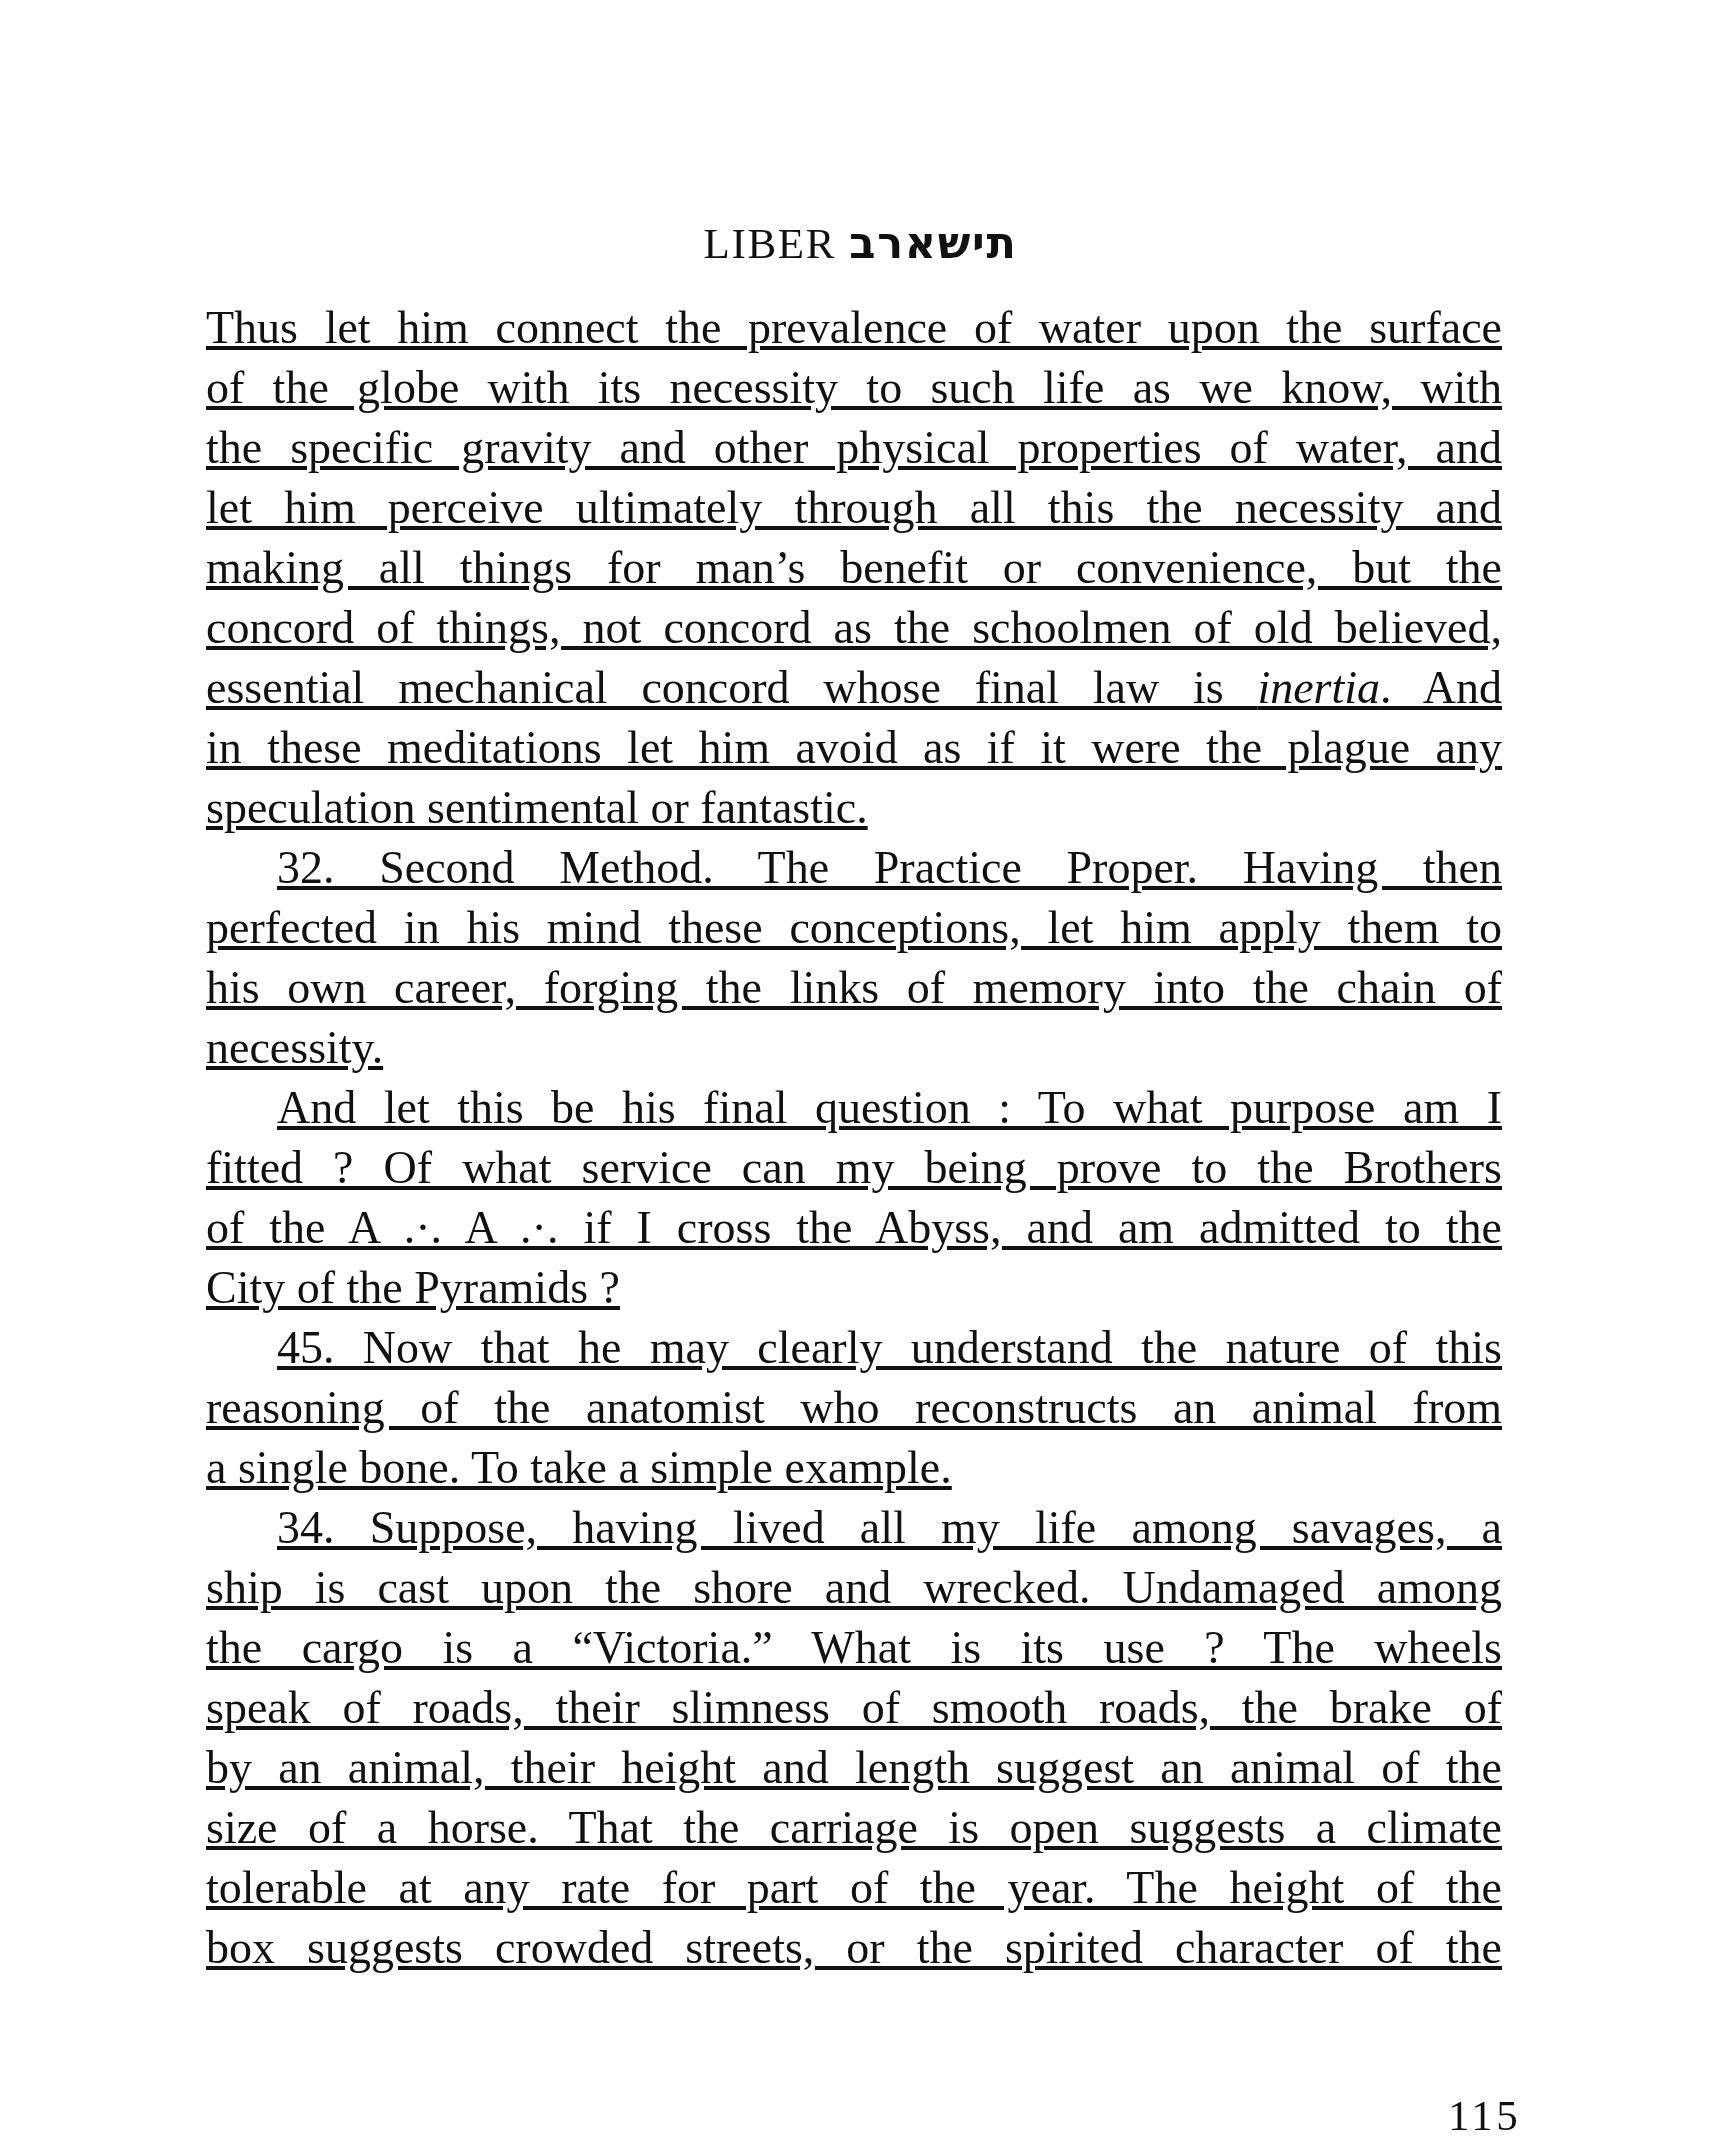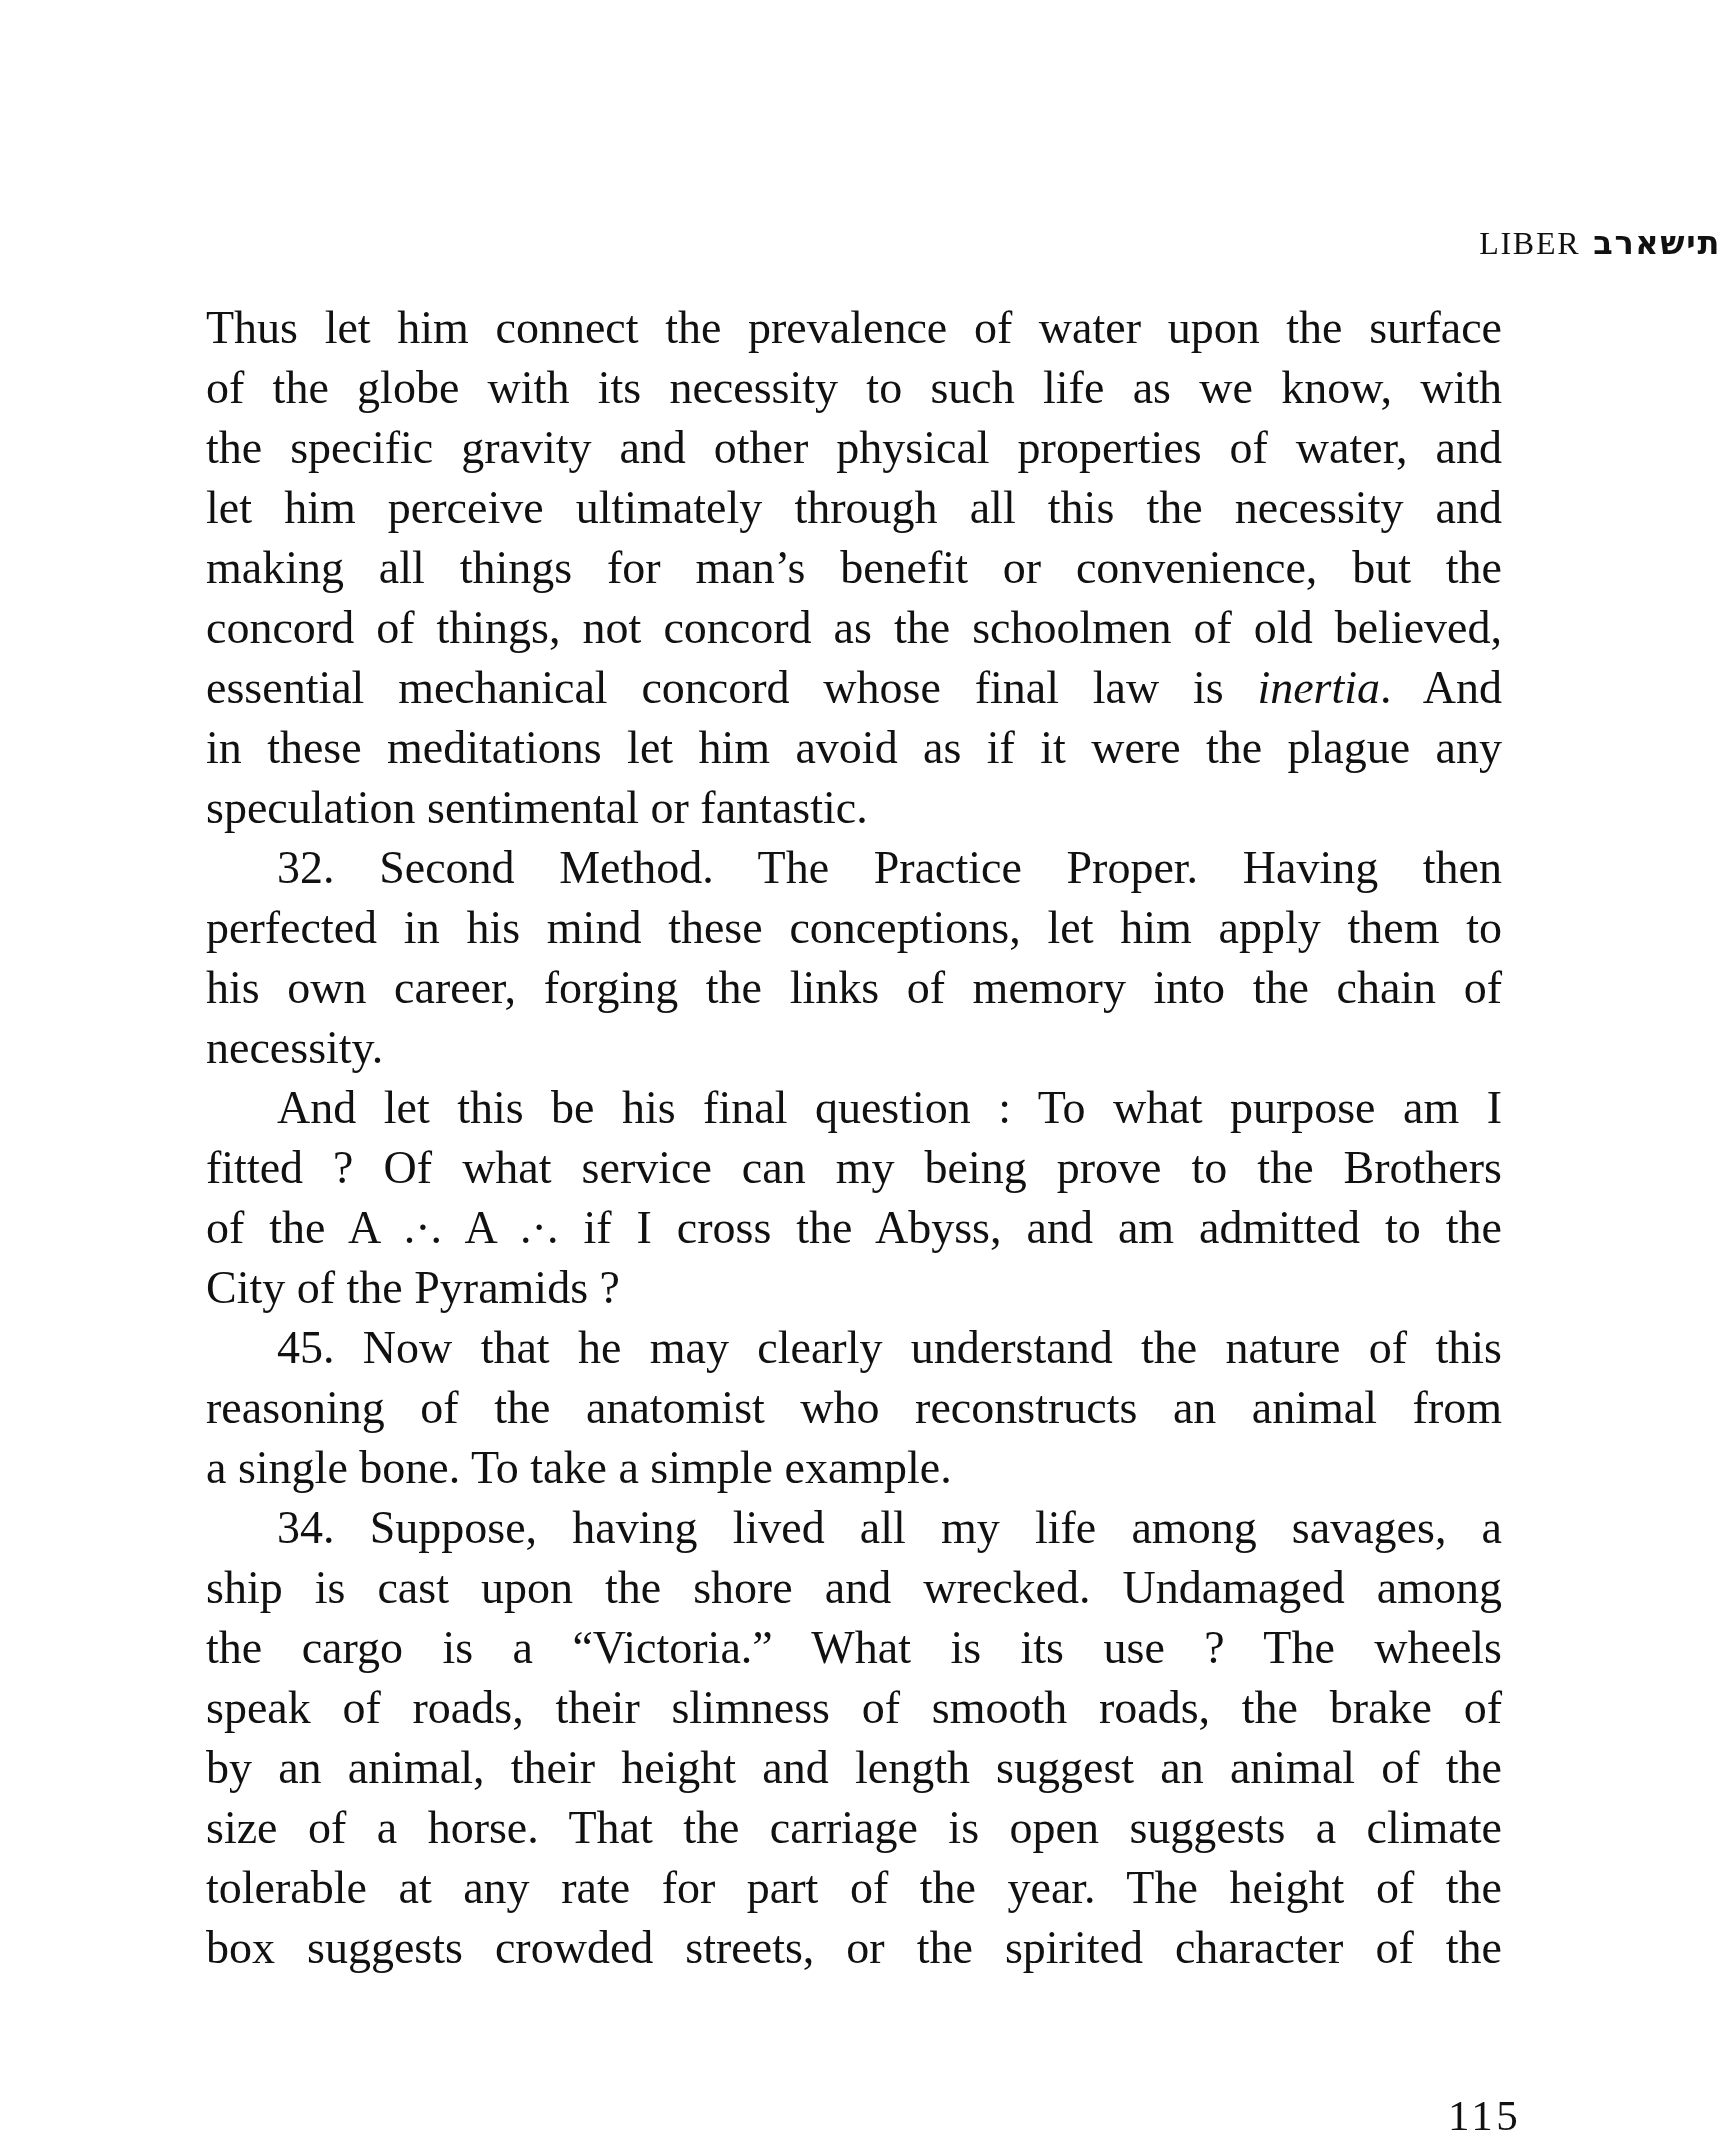--- a/index.html
+++ b/index.html
@@ -1,21 +1,21 @@
 <!DOCTYPE html>
 <html style="font-size:6.9px"><head>
 <meta charset="utf-8">
 <style>
   html, body { margin: 0; padding: 0; background: #ffffff; }
   body { width: 1721px; height: 2344px; position: relative; overflow: hidden; }
   .page { position: absolute; left: 0; top: 0; width: 1721px; height: 2344px; background: #fff; color: #111; font-family: "Liberation Serif", "DejaVu Serif", serif; }
-  .running-head { position: absolute; top: 215px; left: 0; width: 1721px; text-align: right; font-size: 32px; letter-spacing: 1.7px; line-height: 56px; }
+  .running-head { position: absolute; top: 215px; left: 0; width: 1721px; text-align: center; font-size: 43px; letter-spacing: 1.7px; line-height: 56px; }
   .running-head .hebrew { font-family: "DejaVu Sans", sans-serif; font-weight: bold; direction: rtl; unicode-bidi: isolate; margin-left: 13px; }
   .body { position: absolute; left: 206px; top: 298px; width: 1296px; }
-  .line { font-size: 46px; line-height: 60px; height: 60px; white-space: nowrap; text-align: justify; text-align-last: justify; }
+  .line { font-size: 46px; line-height: 60px; height: 60px; white-space: nowrap; text-align: justify; text-align-last: justify; text-decoration: underline; }
   .line.last { text-align-last: left; }
   .line.indent { padding-left: 71px; }
   .line i { font-style: italic; }
   .folio { position: absolute; top: 2088px; left: 1411px; font-size: 43px; letter-spacing: 3.4px; line-height: 56px; margin-left: 37px; }
 </style>
 </head>
 <body>
 
 <div class="page">
   <div class="running-head">

